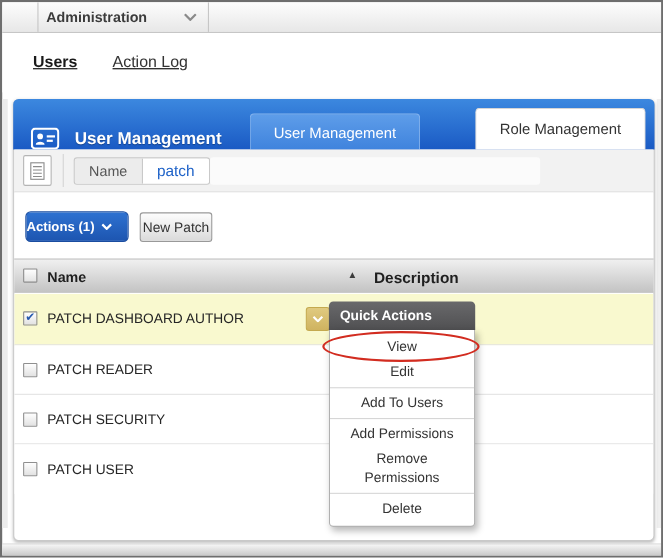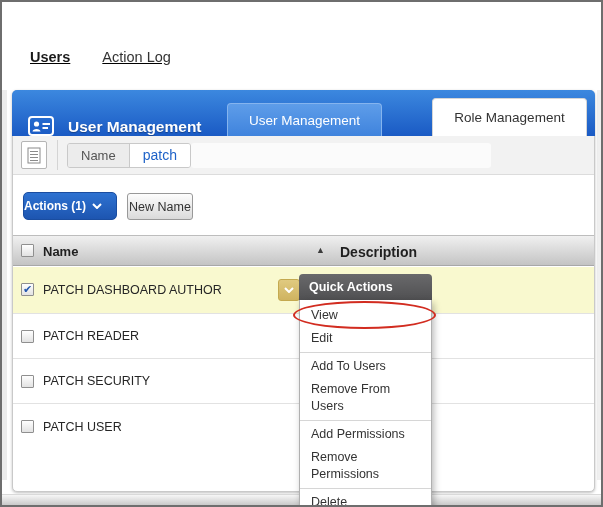--- a/index.html
+++ b/index.html
@@ -146,31 +146,41 @@
     height:26px; line-height:26px; padding-left:10px;
     background:linear-gradient(#69696b,#505052); color:#fff;
     font-size:12.5px; font-weight:bold; border-radius:4px 4px 0 0;
   }
   .qa-body {
     background:#fff; border:1px solid #b0b0b0; border-top:none;
     border-radius:0 0 4px 4px; box-shadow:2px 3px 7px rgba(0,0,0,.28); padding:2px 0;
   }
   .menu-group { padding:2px 0; border-top:1px solid #d6d6d6; }
   .menu-group:first-child { border-top:none; }
-  .menu-item { padding:3px 11px; font-size:12.5px; line-height:17px; color:#333; cursor:pointer; }
+  .menu-item { padding:3px 11px; font-size:12.5px; line-height:17px; color:#333; cursor:pointer;text-align:center; }
   .annotation-ellipse {
     position:absolute; left:291px; top:299px; width:143px; height:28px;
     border:2px solid #d22c20; border-radius:50%; z-index:11; pointer-events:none;
   }
 </style>
 </head>
 <body>
 
 <div id="app">
 
+  <div class="topbar">
+    <div class="admin-tab">
+      <span class="lbl">Administration</span>
+      <span class="chev">
+        <svg width="12" height="7" viewBox="0 0 12 7">
+            <polyline points="1,1 6,6 11,1" fill="none" stroke="#8a8a8a" stroke-width="2"></polyline>
+          </svg>
+      </span>
+    </div>
+  </div>
 
   <div class="subnav">
     <span class="nav-item active">Users</span>
     <span class="nav-item">Action Log</span>
   </div>
 
   <div class="gutter-left"></div>
   <div class="gutter-right"></div>
 
   <div class="panel">
@@ -210,21 +220,21 @@
       <div class="filter-empty"></div>
     </div>
 
     <div class="actions-row">
       <div class="btn-actions">
         <span>Actions (1)</span>
         <svg width="10" height="6" viewBox="0 0 10 6">
             <polyline points="1,1 5,5 9,1" fill="none" stroke="#fff" stroke-width="2"></polyline>
           </svg>
       </div>
-      <div class="btn-newrole">New Name</div>
+      <div class="btn-newrole">New Patch</div>
     </div>
 
     <div class="thead">
       <span class="checkbox"></span>
       <span class="col-name">Name</span>
       <span class="sort-asc">▲</span>
       <span class="col-desc">Description</span>
     </div>
 
     <div class="tbody">
@@ -255,21 +265,20 @@
 
   <div class="qa-menu">
     <div class="qa-header">Quick Actions</div>
     <div class="qa-body">
         <div class="menu-group">
           <div class="menu-item">View</div>
           <div class="menu-item">Edit</div>
         </div>
         <div class="menu-group">
           <div class="menu-item">Add To Users</div>
-          <div class="menu-item">Remove From Users</div>
         </div>
         <div class="menu-group">
           <div class="menu-item">Add Permissions</div>
           <div class="menu-item">Remove Permissions</div>
         </div>
         <div class="menu-group">
           <div class="menu-item">Delete</div>
         </div>
       </div>
   </div>

